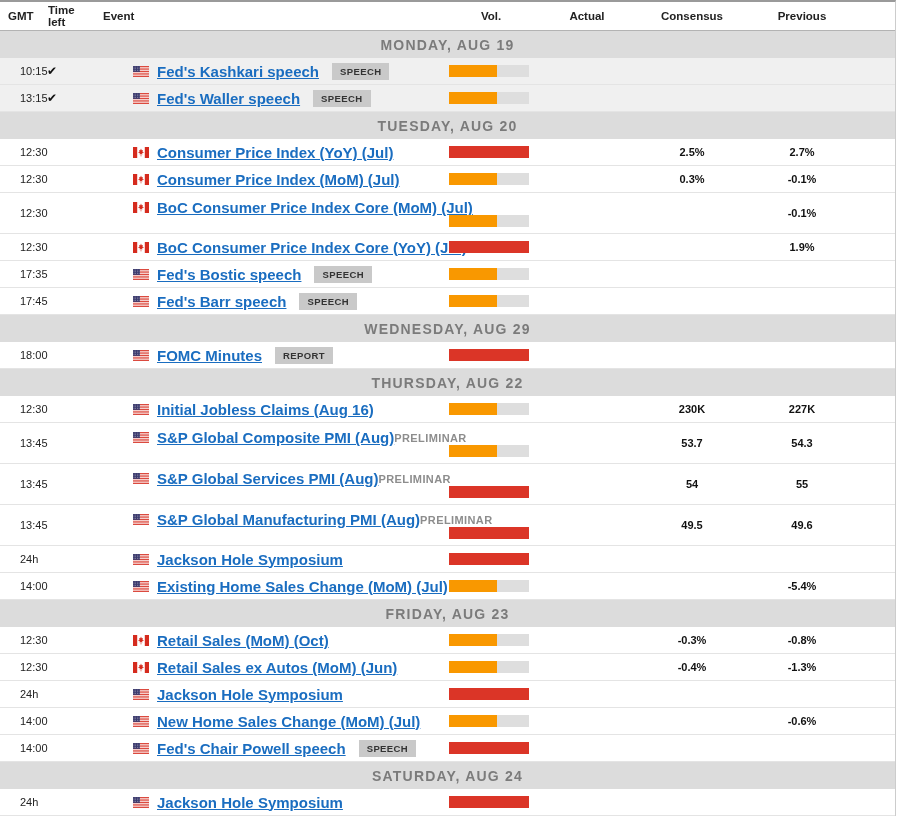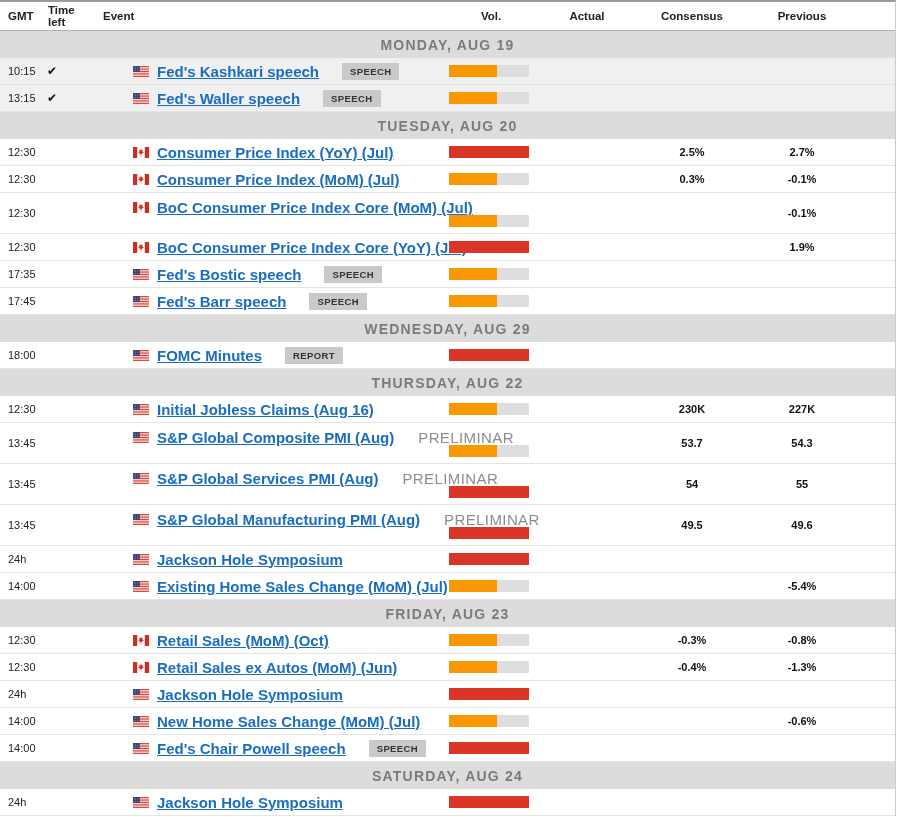--- a/index.html
+++ b/index.html
@@ -8,30 +8,30 @@
   .hdr-row{display:grid;grid-template-columns:40px 55px 1fr 92px 100px 110px 110px 38px;height:28px;
     align-items:center;border-bottom:1px solid #b3b3b3;font-weight:bold;font-size:11.5px;background:#fff;}
   .hdr-left{padding-left:8px;text-align:left;}
   .hdr-ctr{text-align:center;}
   .section-hdr{height:27px;background:var(--section-bg,#dcdcdc);display:flex;align-items:center;justify-content:center;
     font-weight:bold;color:#7b7b7b;letter-spacing:1.2px;font-size:14px;}
   .row{display:grid;grid-template-columns:40px 55px 1fr 92px 100px 110px 110px 38px;height:27px;
     align-items:center;border-bottom:1px solid #e4e4e4;background:#fff;box-sizing:border-box;}
   .row.past{background:var(--past-bg,#f0f0f0);}
   .row.tall{height:41px;}
-  .c-time{padding-left:8px;color:#222;}
+  .c-time{padding-left:20px;color:#222;}
   .c-check{padding-left:7px;font-size:12px;color:#111;font-weight:bold;}
   .c-event{display:flex;align-items:center;padding-left:38px;min-width:0;white-space:nowrap;}
   .row.tall .c-event{align-self:start;padding-top:6px;}
   .row.tall .c-vol{align-self:end;padding-bottom:6px;}
   .flag{display:inline-block;margin-right:8px;line-height:0;}
   .flag svg{display:block;width:16px;height:11px;}
   .evlink{color:var(--link,#1a6dc0);font-weight:bold;text-decoration:underline;font-size:15px;cursor:pointer;}
-  .badge{background:#c9c9c9;color:#333;font-weight:bold;font-size:9.5px;padding:3px 8px;letter-spacing:.4px;margin-left:23px;}
-  .note{color:#8d8d8d;font-weight:normal;font-size:15px;letter-spacing:.4px;margin-left:24px;}
+  .badge{background:#c9c9c9;color:#333;font-weight:bold;font-size:9.5px;padding:3px 8px;letter-spacing:.4px;margin-left:13px;}
+  .note{color:#8d8d8d;font-weight:bold;font-size:11px;letter-spacing:.4px;margin-left:0;}
   .c-vol{padding-left:4px;}
   .volbar{width:80px;height:12px;background:var(--track,#dedede);}
   .volbar .fill{height:100%;}
   .c-val{text-align:center;font-weight:bold;color:#111;font-size:11px;}
 </style>
 </head>
 <body>
 
 <div class="calendar">
   <div class="hdr-row">

